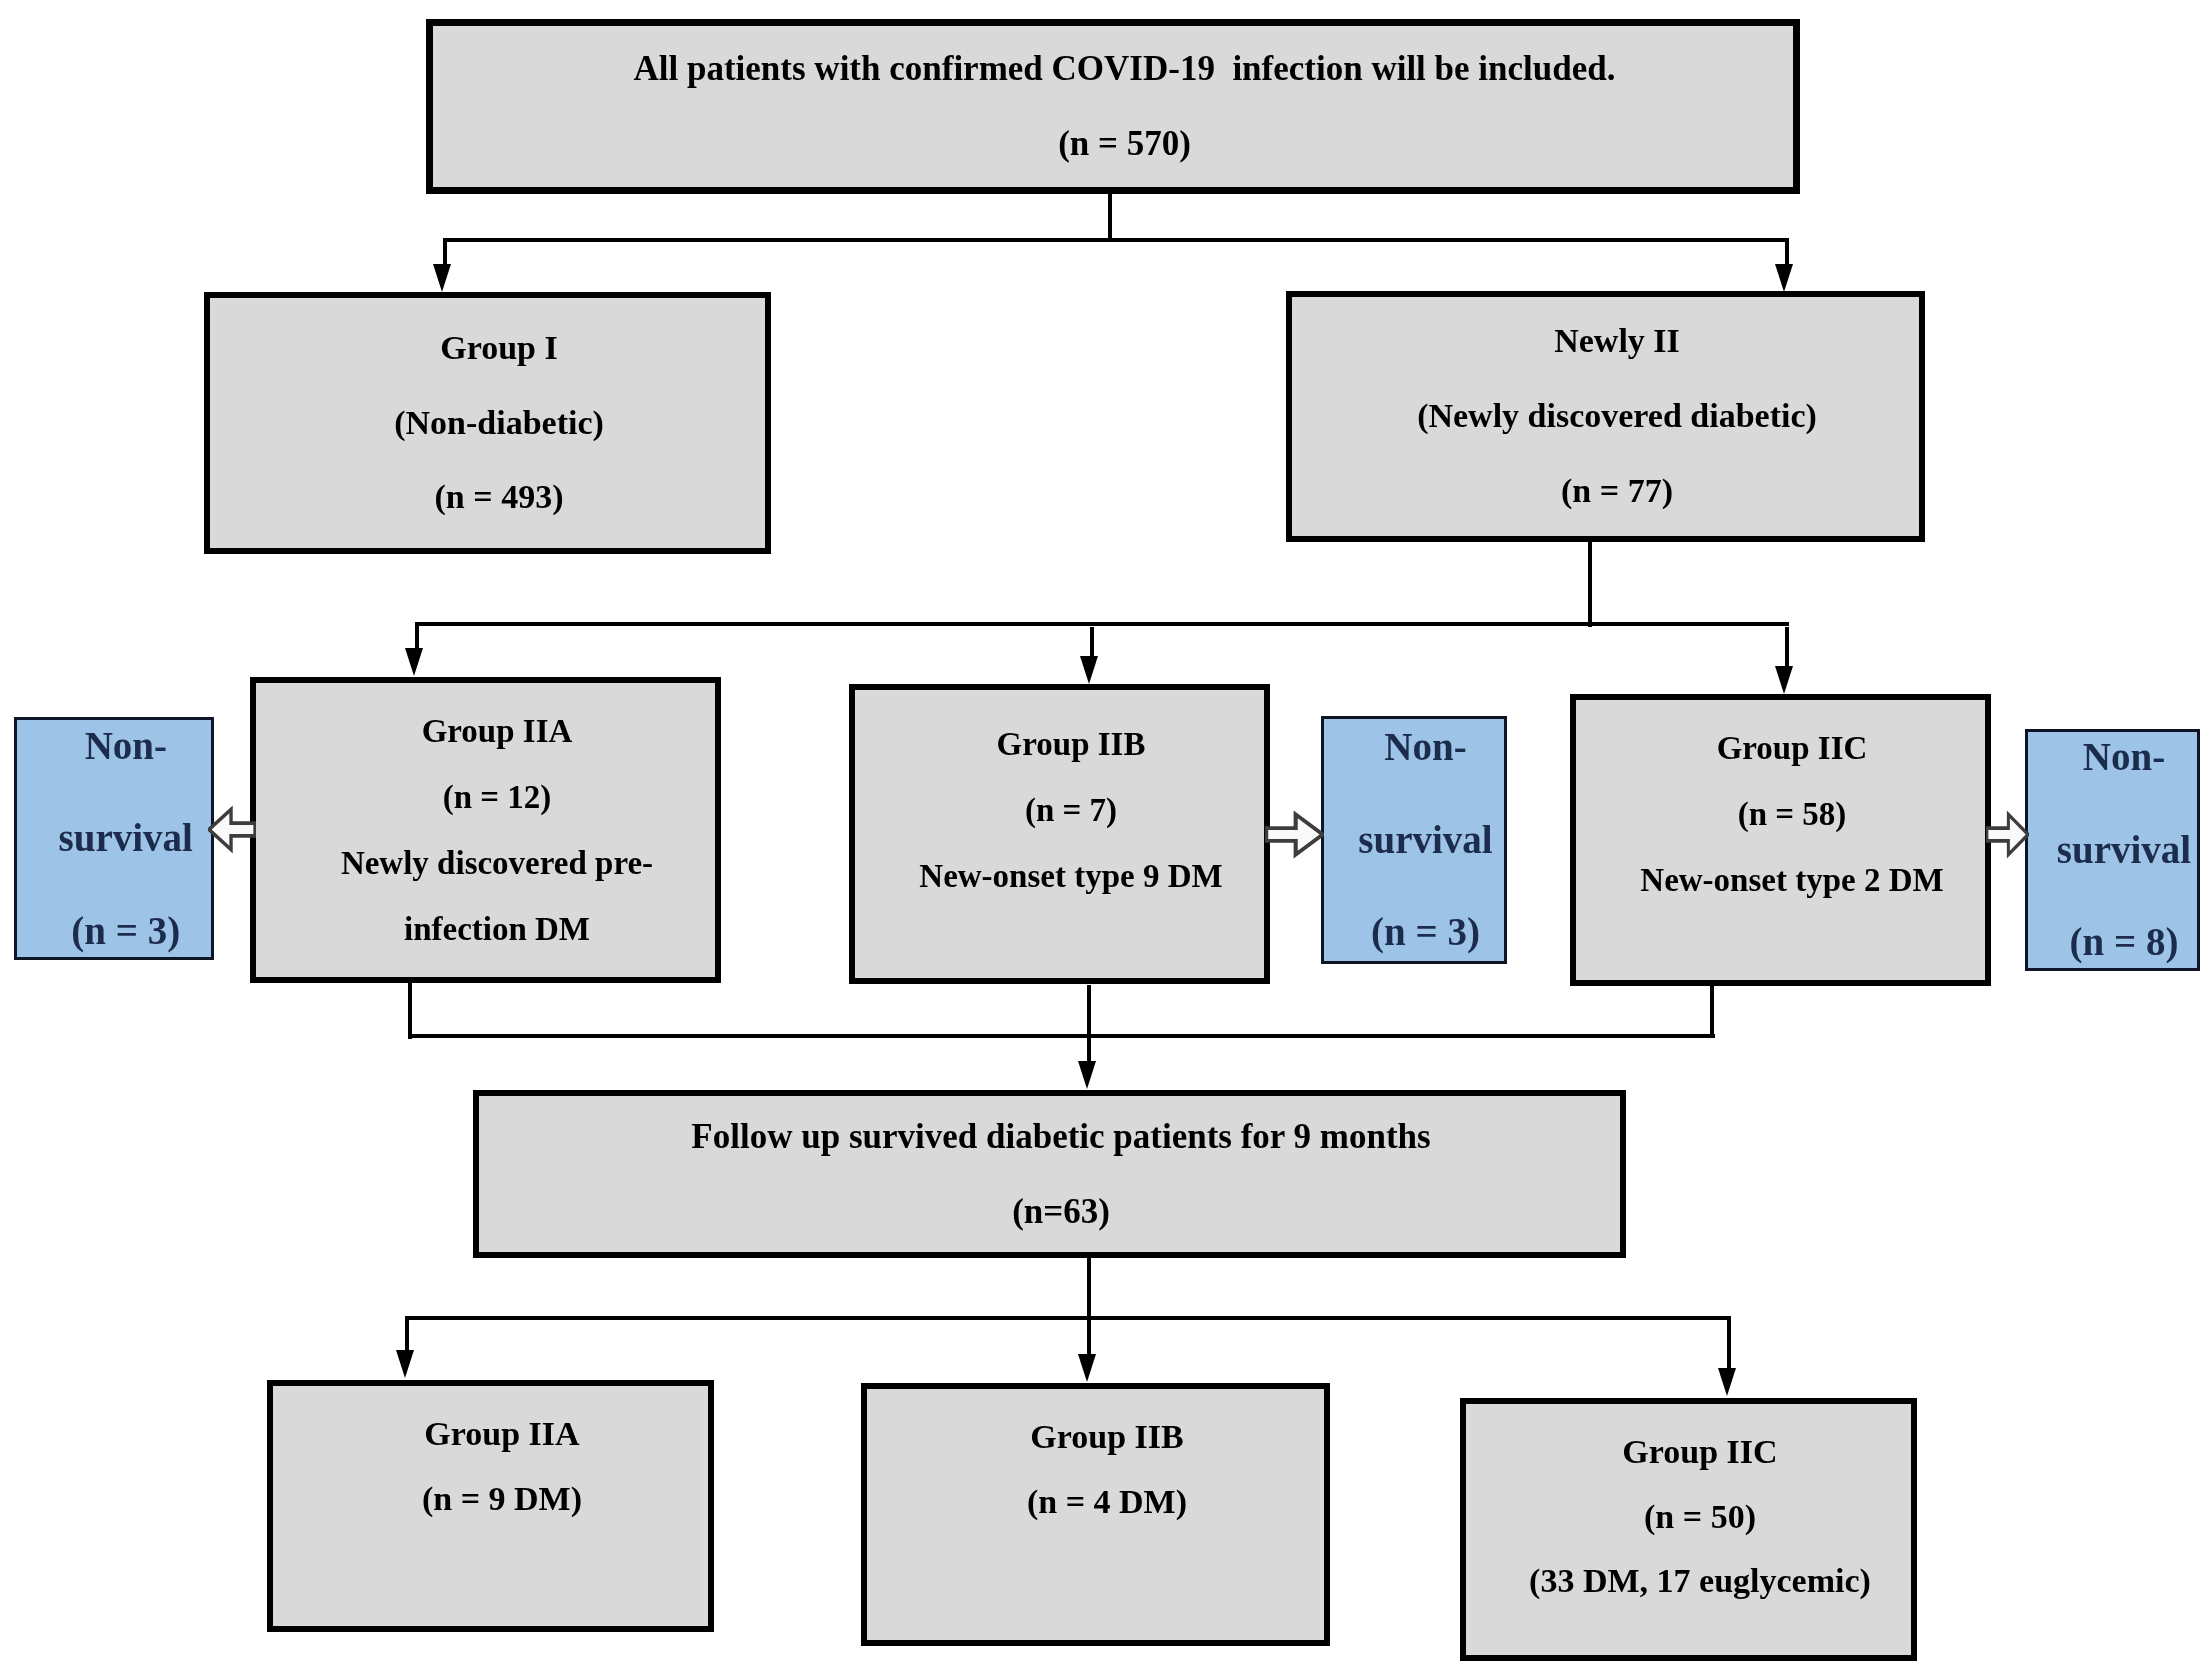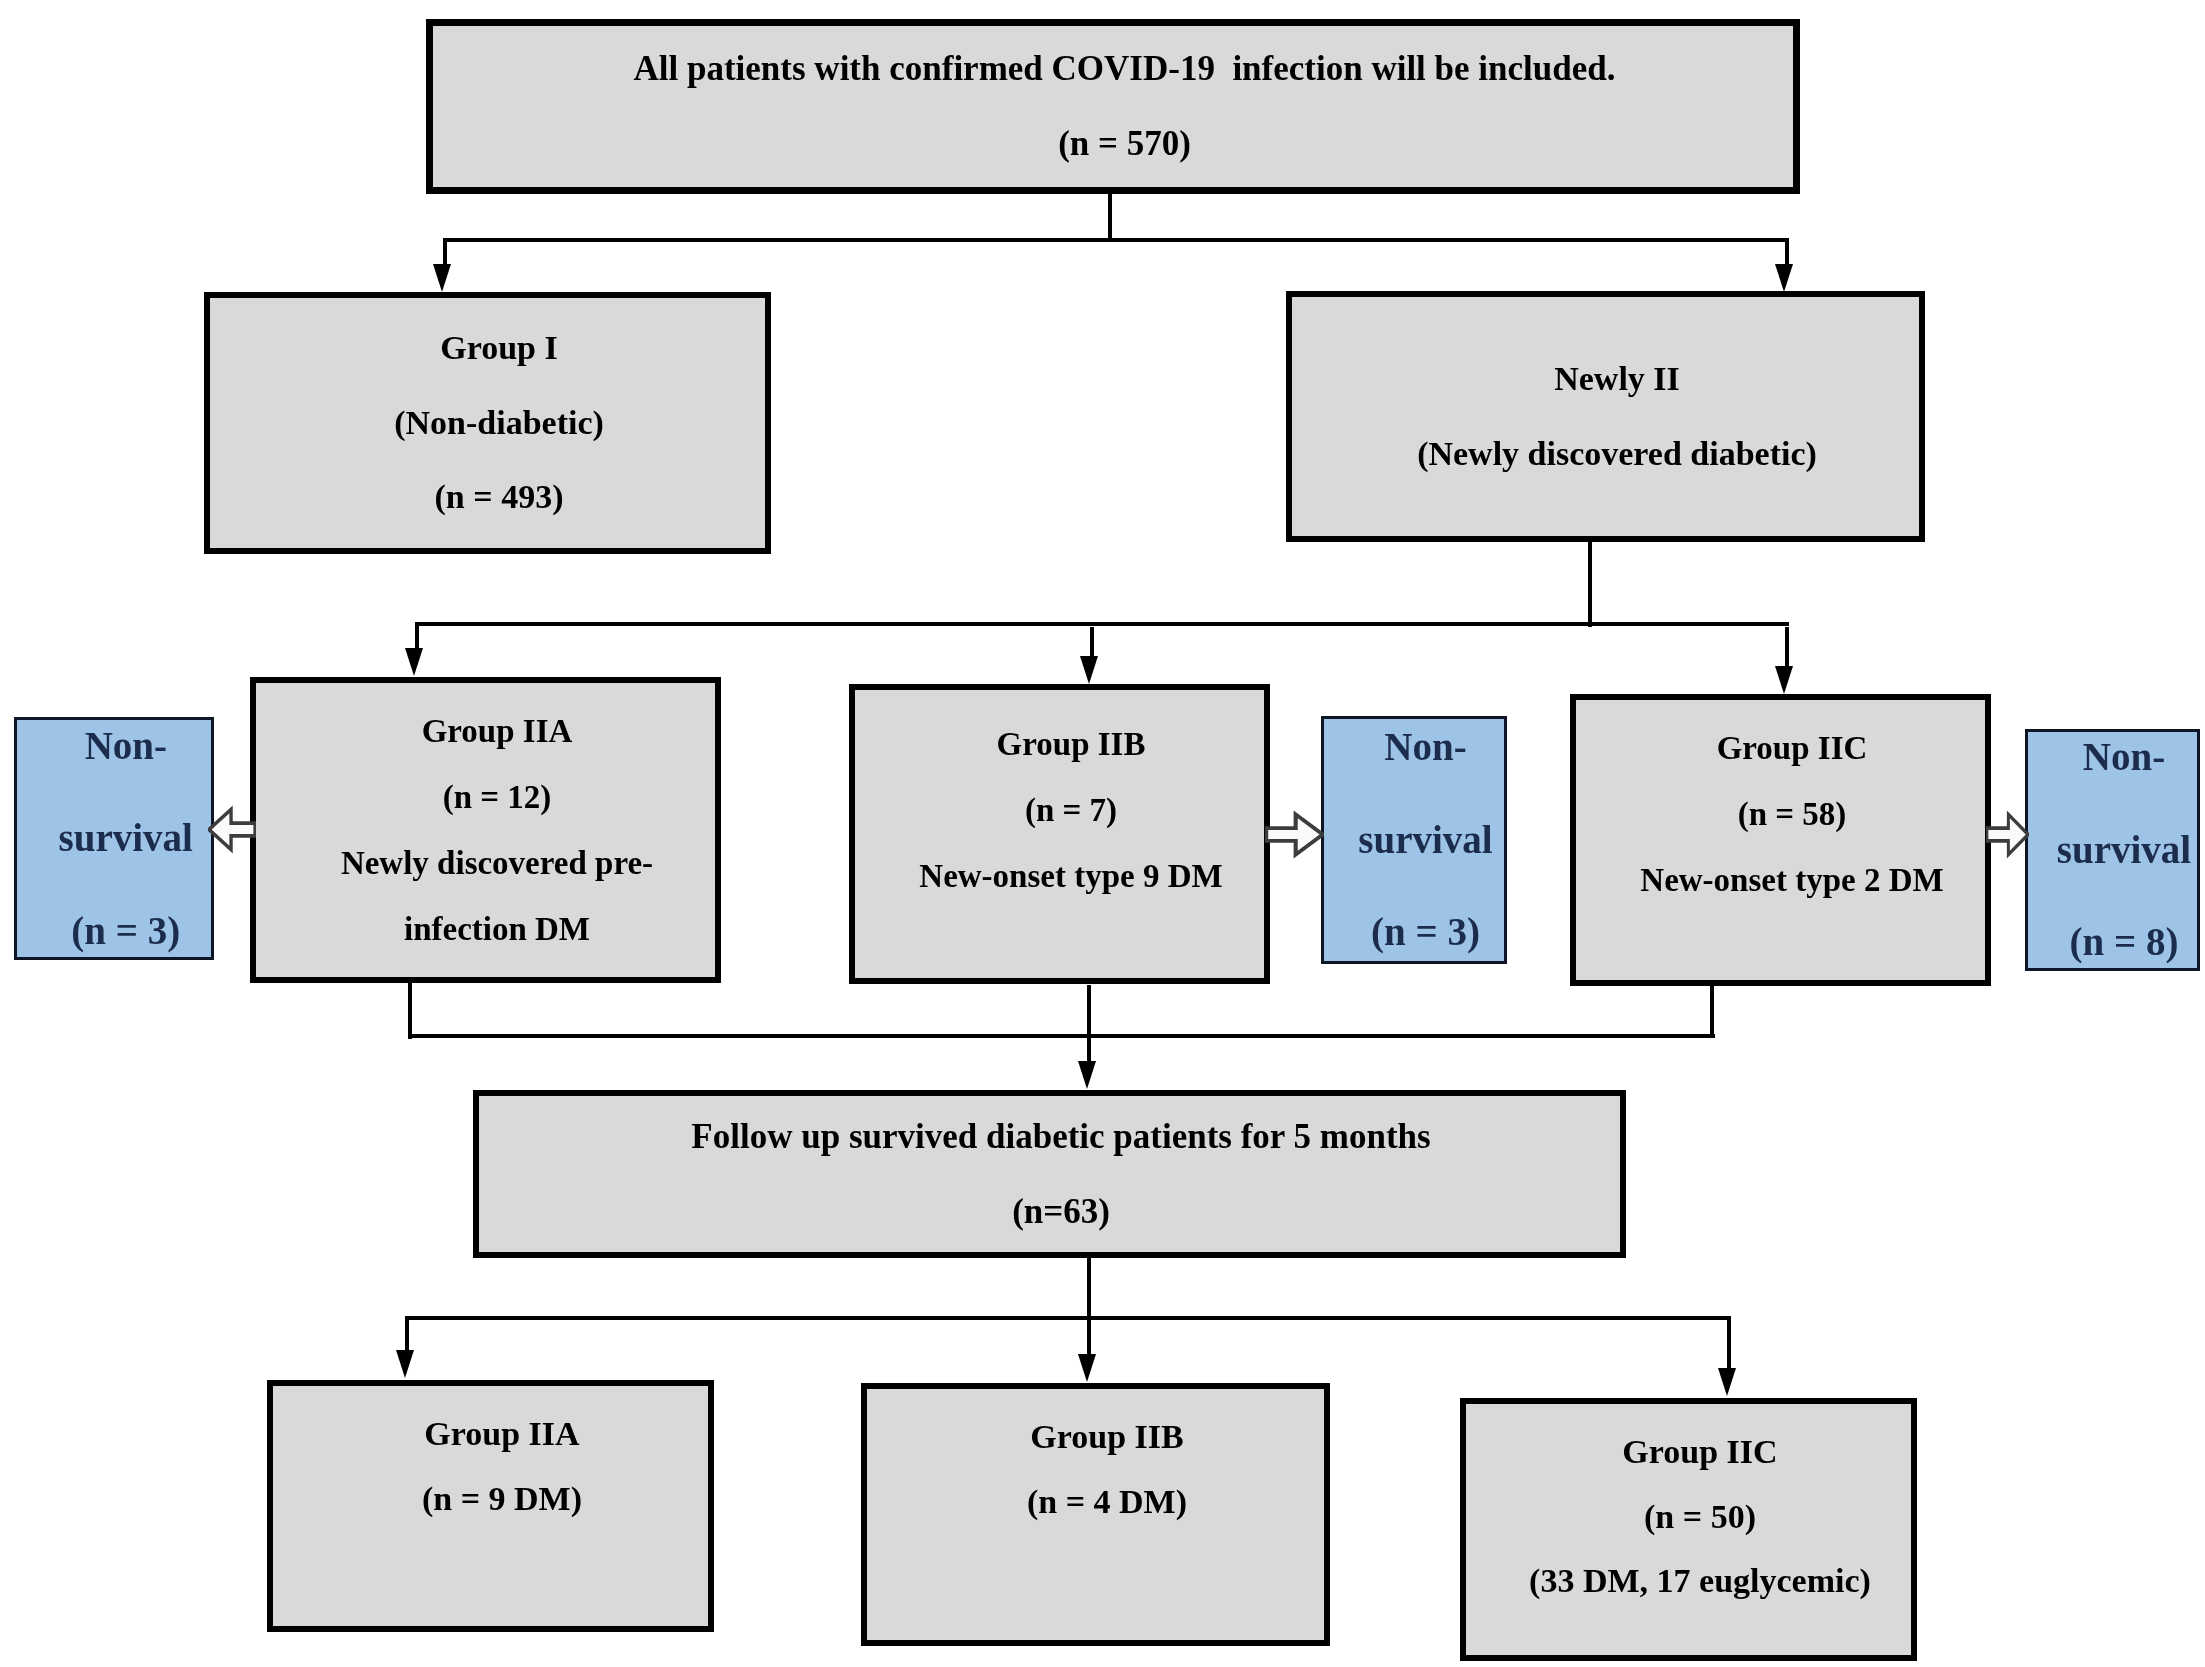--- a/index.html
+++ b/index.html
@@ -35,20 +35,21 @@
 
   <div class="box gray f64" style="left:204px;top:292px;width:567px;height:262px;">
     <div class="ln">Group I</div>
     <div class="ln">(Non-diabetic)</div>
     <div class="ln">(n = 493)</div>
   </div>
 
   <div class="box gray f64" style="left:1286px;top:291px;width:639px;height:251px;">
     <div class="ln">Newly II</div>
     <div class="ln">(Newly discovered diabetic)</div>
+    <div class="ln">(n = 77)</div>
   </div>
 
   <div class="box gray f62" style="left:250px;top:677px;width:471px;height:306px;">
     <div class="ln">Group IIA</div>
     <div class="ln">(n = 12)</div>
     <div class="ln">Newly discovered pre-</div>
     <div class="ln">infection DM</div>
   </div>
 
   <div class="box gray f62 top-align" style="left:849px;top:684px;width:421px;height:300px;padding-top:21px;">
@@ -75,21 +76,21 @@
     <div class="ln">(n = 3)</div>
   </div>
 
   <div class="box blue fblue" style="left:2025px;top:729px;width:175px;height:242px;">
     <div class="ln">Non-</div>
     <div class="ln">survival</div>
     <div class="ln">(n = 8)</div>
   </div>
 
   <div class="box gray f66" style="left:473px;top:1090px;width:1153px;height:168px;">
-    <div class="ln">Follow up survived diabetic patients for 5 months</div>
+    <div class="ln">Follow up survived diabetic patients for 9 months</div>
     <div class="ln">(n=63)</div>
   </div>
 
   <div class="box gray fbottom top-align" style="left:267px;top:1380px;width:447px;height:252px;padding-top:16px;">
     <div class="ln">Group IIA</div>
     <div class="ln">(n = 9 DM)</div>
   </div>
 
   <div class="box gray fbottom top-align" style="left:861px;top:1383px;width:469px;height:263px;padding-top:16px;">
     <div class="ln">Group IIB</div>

